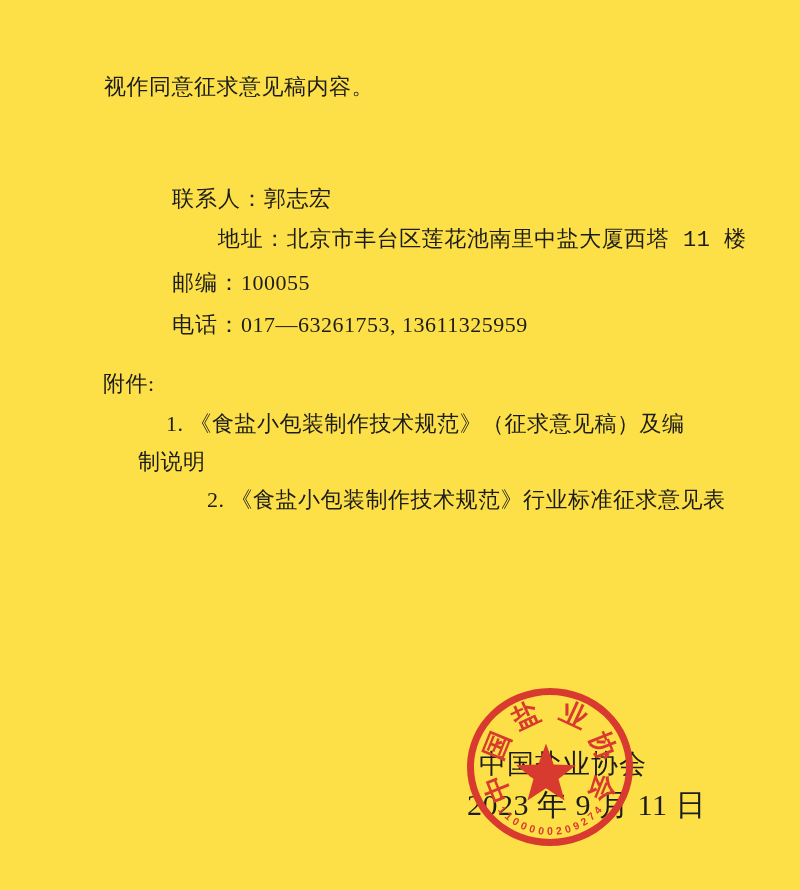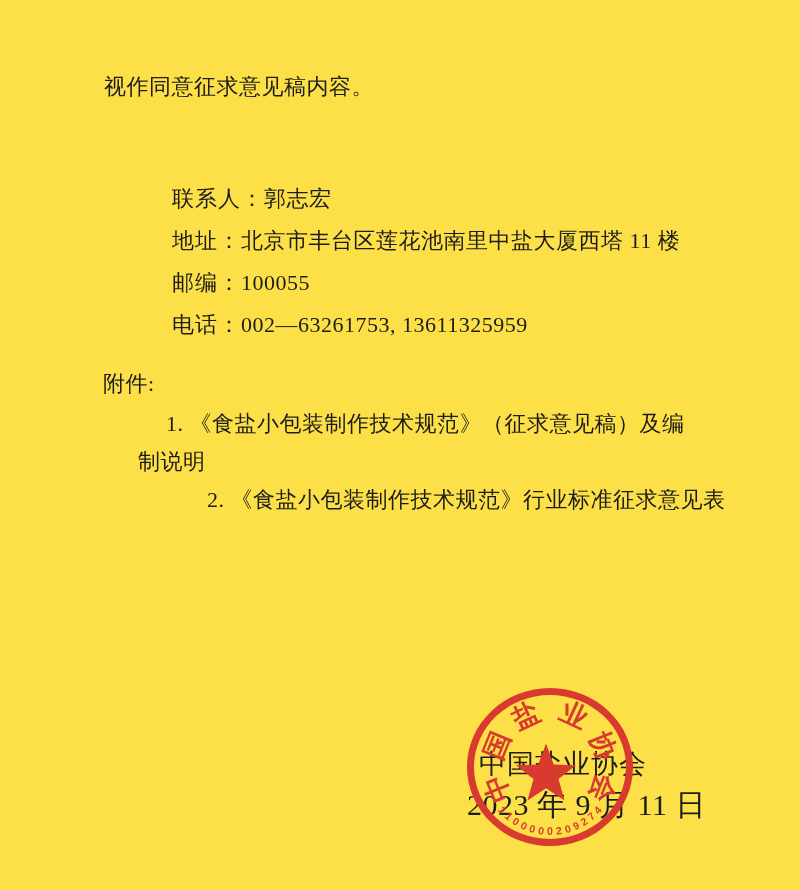--- a/index.html
+++ b/index.html
@@ -57,28 +57,28 @@
 </head>
 <body>
 
 <div class="page">
 
   <div class="txt" style="left:104px;top:74px;">视作同意征求意见稿内容。</div>
 
   <div class="txt contact-line" style="left:148px;top:161px;">
     <span class="label">联系人：</span><span>郭志宏</span>
   </div>
-  <div class="txt contact-line" style="left:148px;top:203px;">
+  <div class="txt contact-line" style="left:163px;top:203px;font-family:Liberation Mono, monospace;">
     <span class="label">地址：</span><span>北京市丰台区莲花池南里中盐大厦西塔 11 楼</span>
   </div>
   <div class="txt contact-line" style="left:148px;top:245px;">
     <span class="label">邮编：</span><span>100055</span>
   </div>
   <div class="txt contact-line" style="left:148px;top:287px;">
-    <span class="label">电话：</span><span>002—63261753, 13611325959</span>
+    <span class="label">电话：</span><span>017—63261753, 13611325959</span>
   </div>
 
   <div class="txt" style="left:103px;top:371px;font-family:Liberation Serif, serif;">附件:</div>
   <div class="txt" style="left:166px;top:411px;">1. 《食盐小包装制作技术规范》（征求意见稿）及编</div>
   <div class="txt" style="left:103px;top:449px;margin-left:35px;">制说明</div>
   <div class="txt" style="left:166px;top:487px;margin-left:41px;">2. 《食盐小包装制作技术规范》行业标准征求意见表</div>
 
   <div class="txt org-name">中国盐业协会</div>
   <div class="txt org-date">2023 年 9 月 11 日</div>
 

